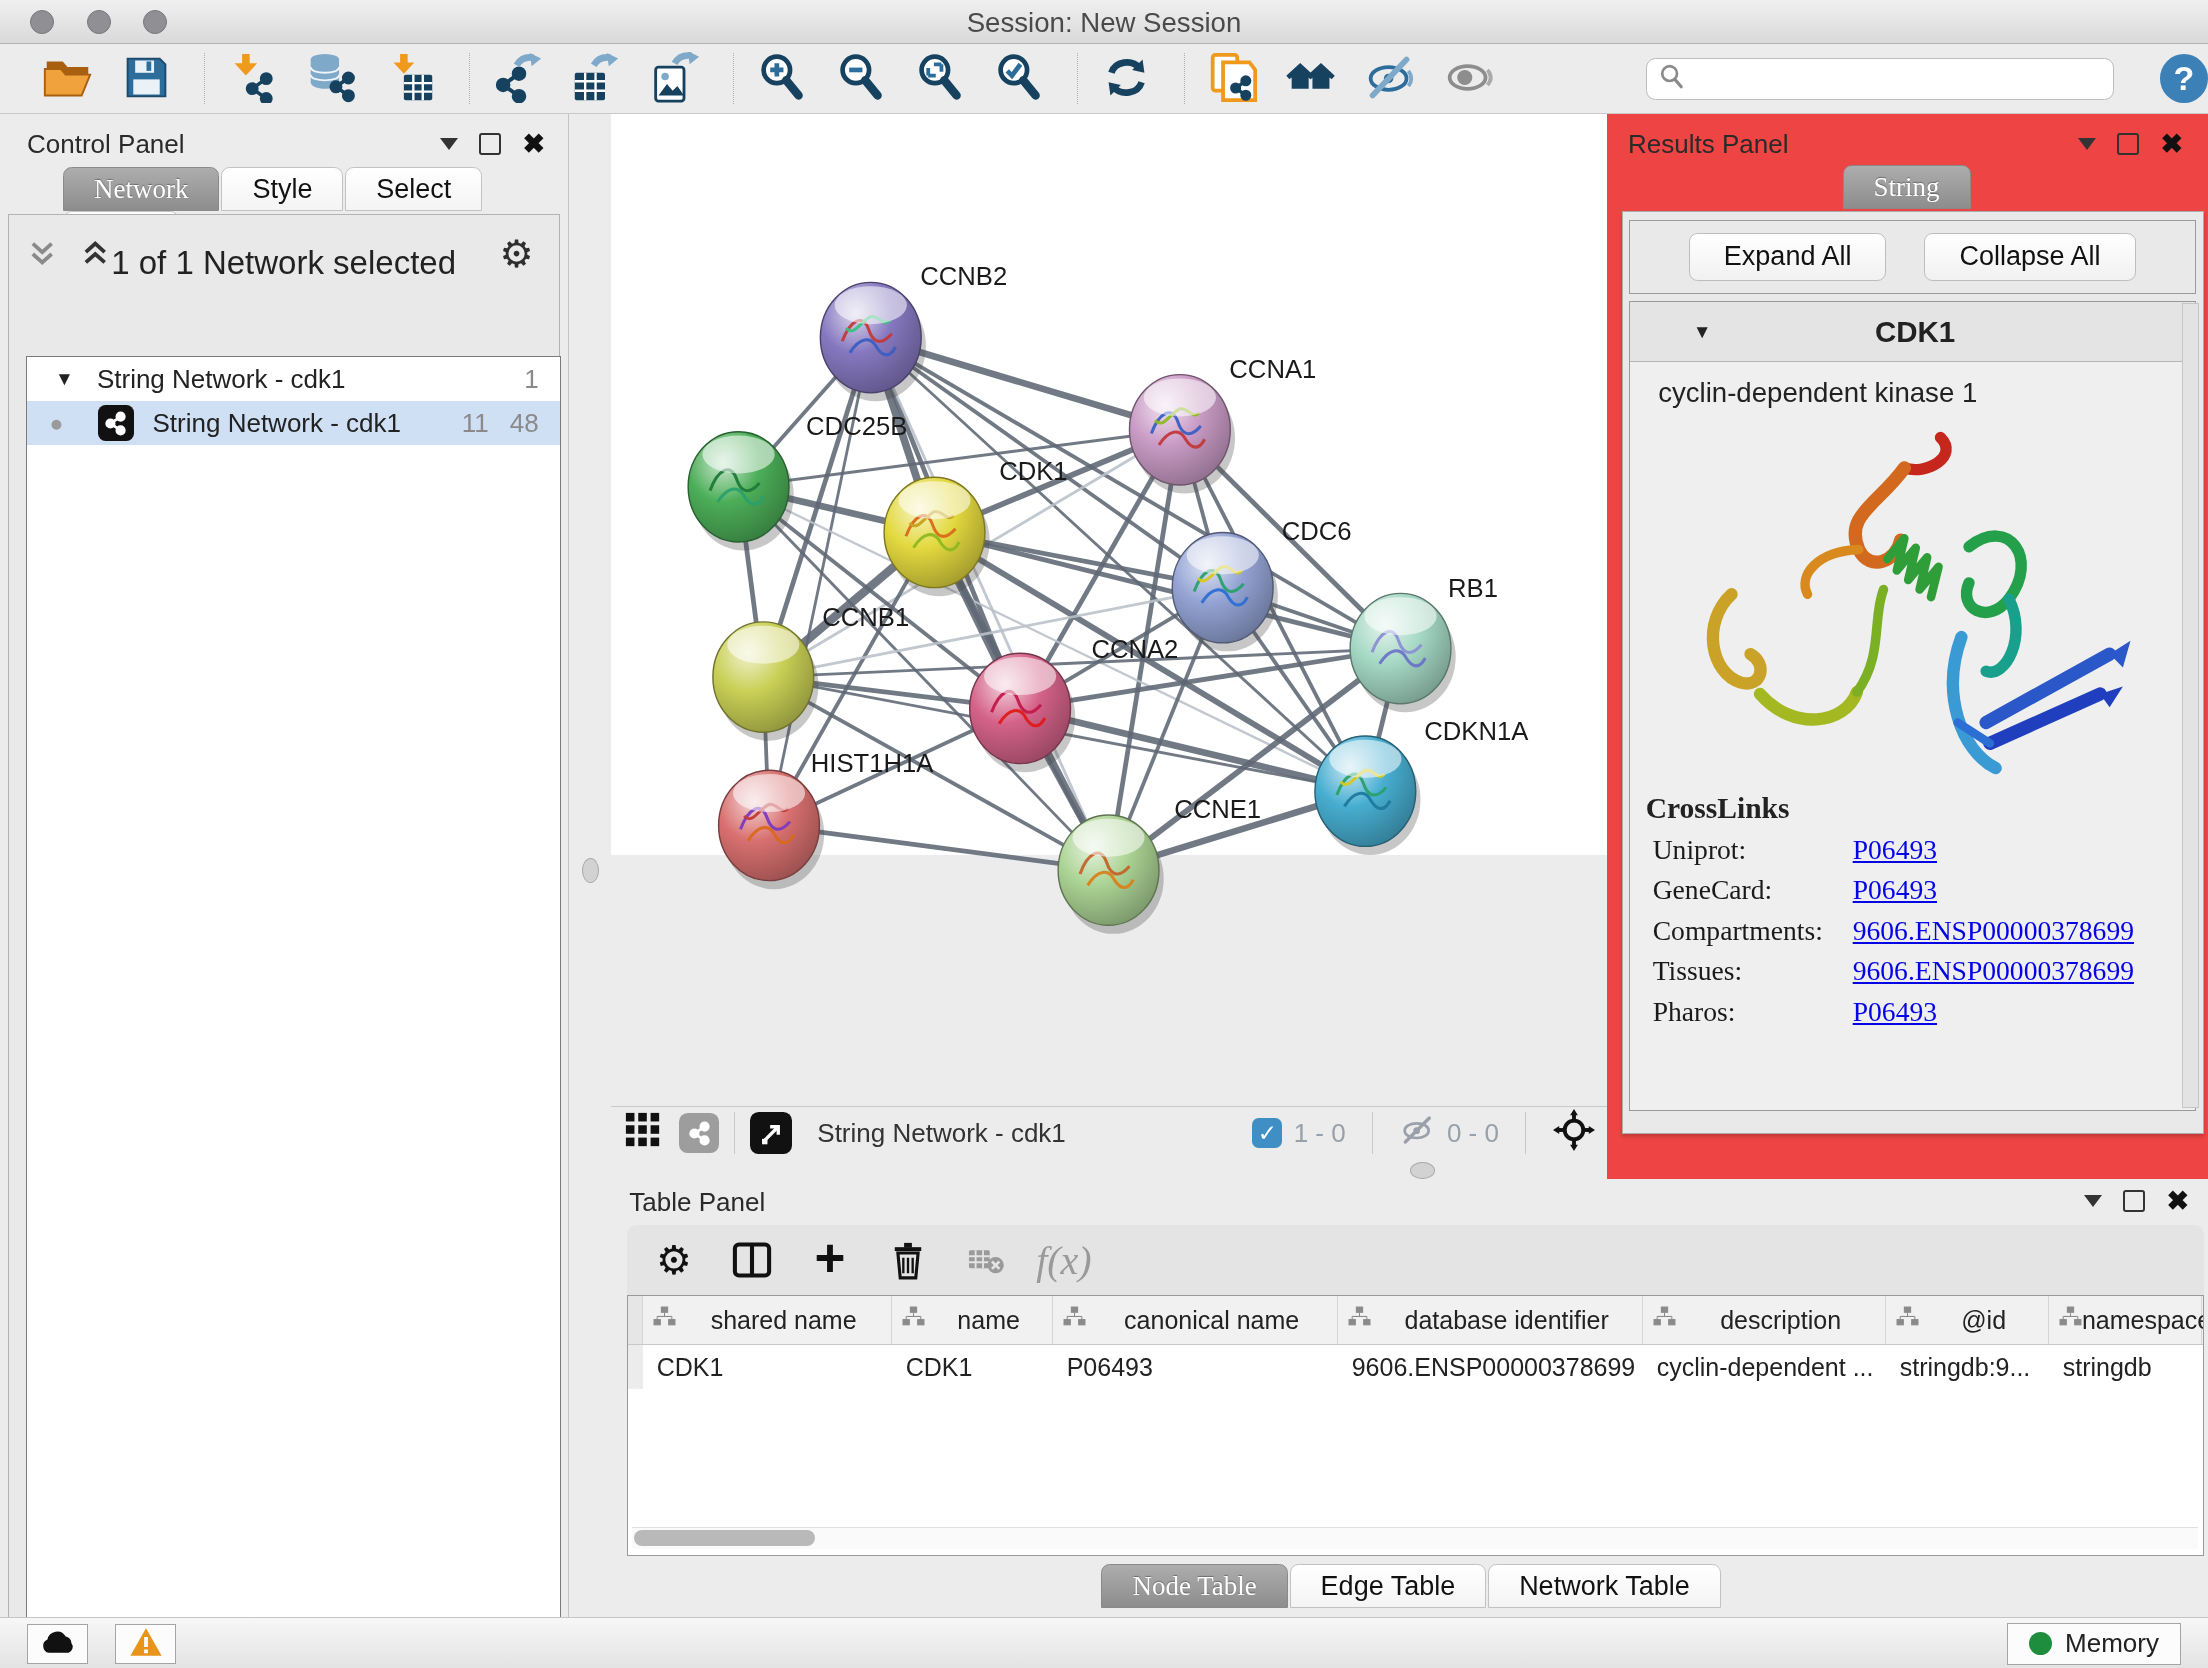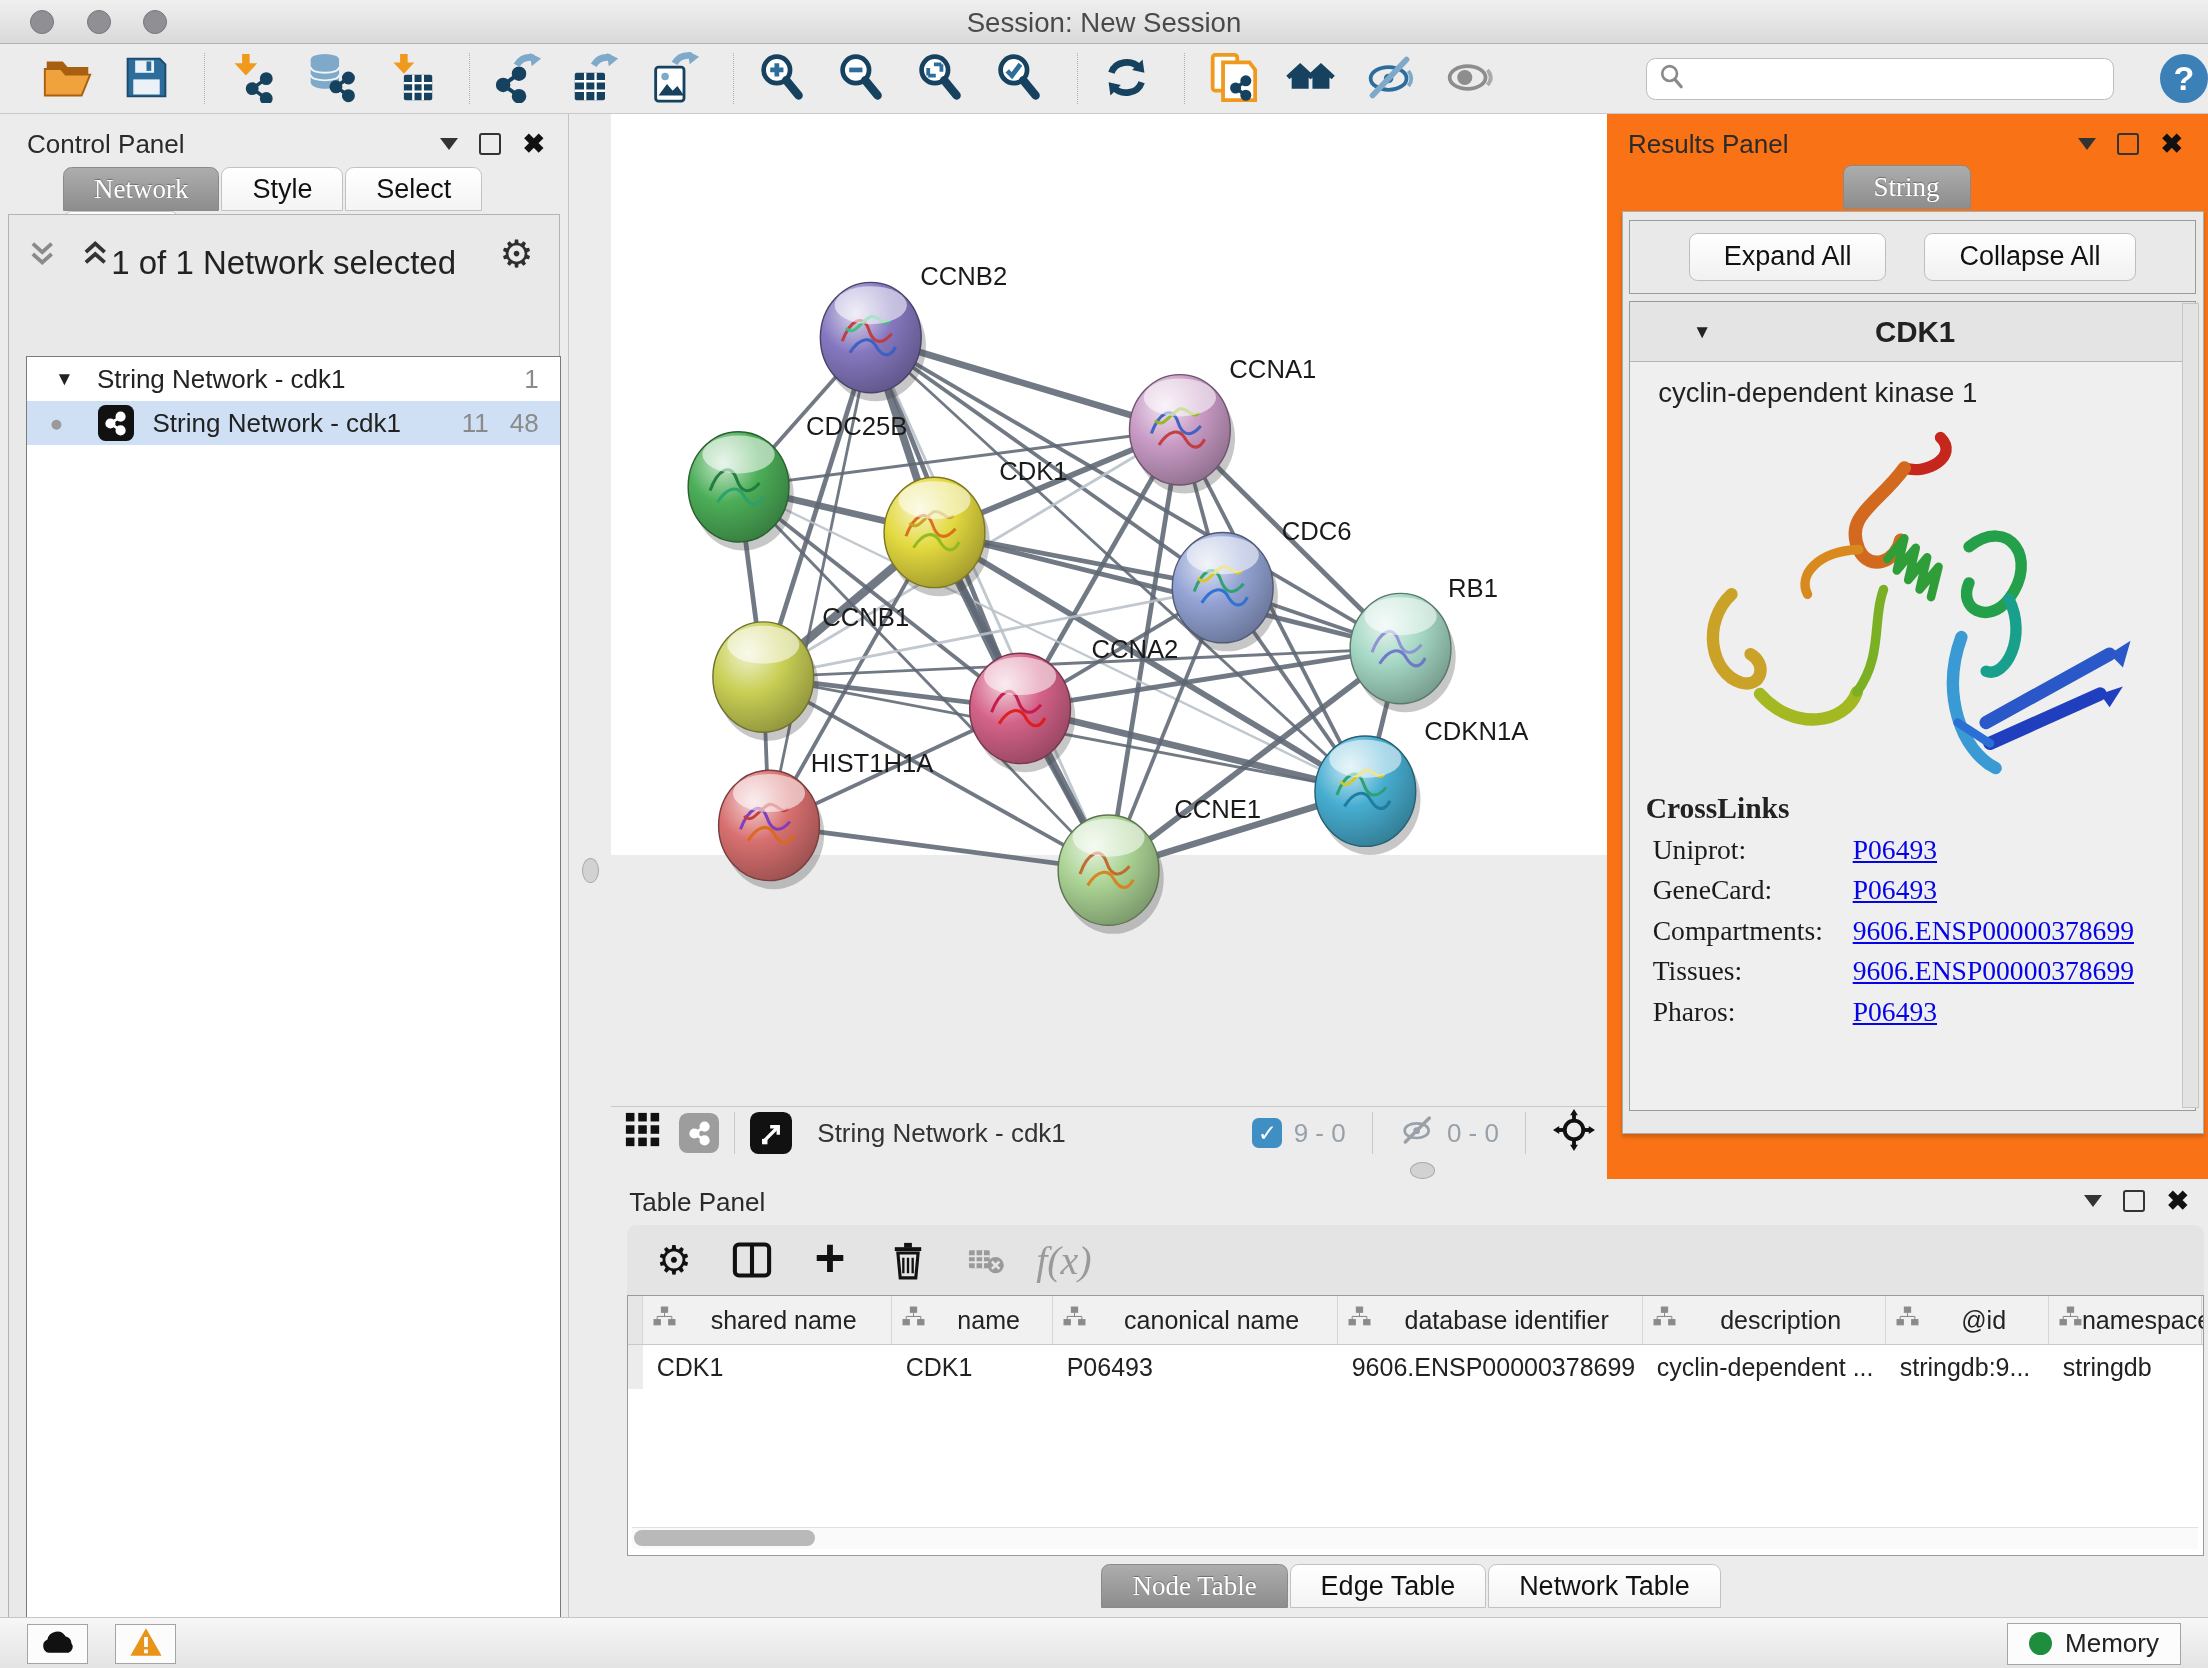--- a/index.html
+++ b/index.html
@@ -40,21 +40,21 @@
   .rowsel{background:#cfe0f5;}
   .sharebadge{width:36px;height:36px;border-radius:7.6px;background:#111;display:flex;align-items:center;justify-content:center;}
   
   #netview{left:611px;top:114px;width:997px;height:741px;background:#fff;border-right:1px solid #a3a3a3;}
   #nettools{left:611px;top:1106px;width:997px;height:53px;background:#ececec;border-top:1px solid #c9c9c9;
     display:flex;align-items:center;padding:0 13.3px;box-sizing:border-box;font-size:26px;color:#444;}
   .ntsep{width:0;height:42px;border-left:1px solid #c9c9c9;margin:0 15px;}
   .cntgray{color:#98a0aa;font-size:26px;}
   .knob{background:#d2d2d2;border:1px solid #a8a8a8;border-radius:50%;}
   
-  #rpanel{left:1607px;top:114px;width:601px;height:1065px;background:#f97316;}
+  #rpanel{left:1607px;top:114px;width:601px;height:1065px;background:#ef4444;}
   #rbox{left:15px;top:97px;width:582px;height:923px;background:#e9e9e9;border:1px solid #ababab;
     box-shadow:0 2.9px 3.8px rgba(0,0,0,.18);box-sizing:border-box;}
   #rbuttons{left:5.7px;top:7.6px;width:567px;height:74px;border:1.9px solid #9a9a9a;box-sizing:border-box;
     display:flex;align-items:center;justify-content:center;gap:38px;}
   .rbtn{background:linear-gradient(#fff,#f1f1f1);border:1px solid #bdbdbd;border-radius:8.6px;
     font-size:27px;padding:7.6px 34px;color:#111;}
   #rsection{left:5.7px;top:89px;width:567px;height:810px;border:1.9px solid #9a9a9a;box-sizing:border-box;background:#efefef;}
   #rsechead{height:59px;background:#e4e4e4;border-bottom:1px solid #b5b5b5;display:flex;align-items:center;}
   #gene-name{font-size:29.5px;font-weight:bold;margin:0 auto;transform:translateX(-38px);}
   .serif{font-family:"Liberation Serif",serif;}
@@ -551,21 +551,21 @@
         <g stroke="#fff" stroke-width="5" fill="none">
           <path d="M8 32L30 10"></path>
           <path d="M18 10h12v12"></path>
         </g>
         <rect x="6" y="28" width="8" height="8" fill="#fff"></rect>
       </svg>
     </span>
   <span style="margin-left:25px;color:#333">String Network - cdk1</span>
   <span style="margin-left:auto;display:flex;align-items:center;gap:11.4px">
     <span style="width:30px;height:30px;border-radius:6.7px;background:#3f8fc4;color:#fff;font-size:23px;display:flex;align-items:center;justify-content:center">✓</span>
-    <span class="cntgray">9 - 0</span>
+    <span class="cntgray">1 - 0</span>
     <span class="ntsep"></span>
     <span><svg width="36" height="36" viewBox="0 0 54 54">
           <ellipse cx="25" cy="28" rx="18" ry="11" fill="none" stroke="#9aa0aa" stroke-width="4"></ellipse>
           <circle cx="25" cy="28" r="5" fill="#9aa0aa"></circle>
           <path d="M8 45L44 9" stroke="#9aa0aa" stroke-width="5" stroke-linecap="round"></path>
         </svg></span>
     <span class="cntgray">0 - 0</span>
     <span class="ntsep"></span>
     <span><svg width="42" height="42" viewBox="0 0 54 54">
           <g stroke="#111" stroke-width="5" fill="none">

